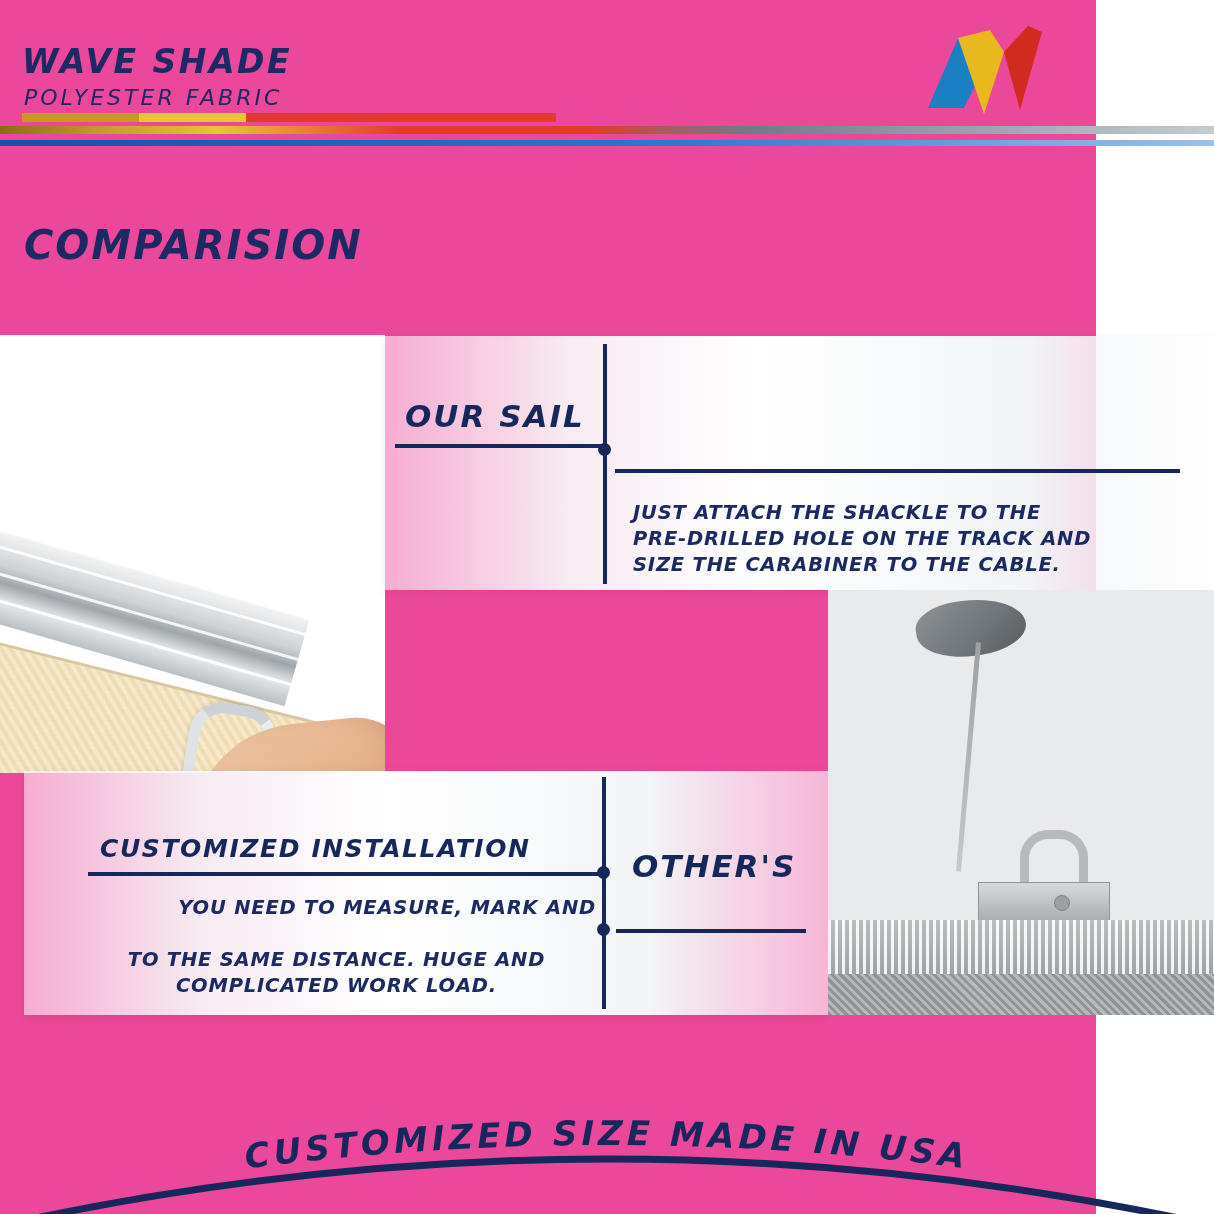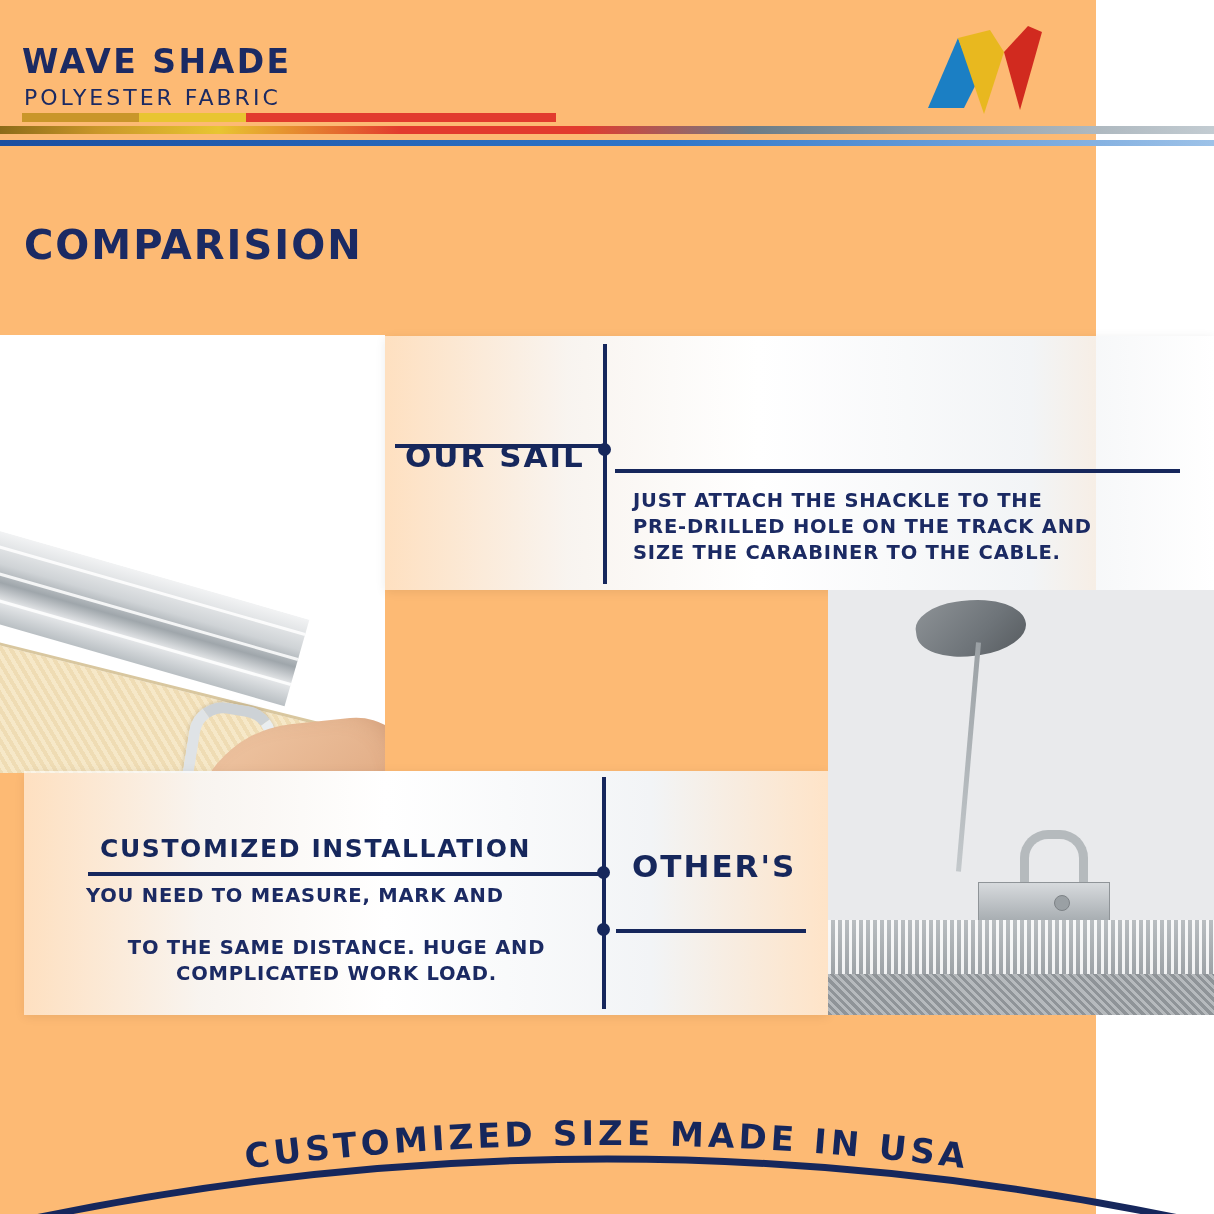--- a/index.html
+++ b/index.html
@@ -11,21 +11,22 @@
     width: 1214px;
     height: 1214px;
     font-family: "Liberation Sans", sans-serif;
     position: relative;
     overflow: hidden;
   }
   .page {
     position: relative;
     width: 1096px;
     height: 1214px;
-    background: #fdba74;
+    background: #ec4899;
+    font-style: italic;
   }
 
   
   .header {
     position: absolute;
     left: 0; top: 0;
     width: 1214px;
     height: 160px;
   }
   .brand-title {
@@ -269,21 +270,21 @@
   }
 
   .label-big {
     position: absolute;
     font-family: "DejaVu Sans", sans-serif;
     font-weight: bold;
     color: #16275c;
     letter-spacing: 2px;
     font-size: 31px;
   }
-  #our-sail-label { left: 20px; top: 62px; margin-top: 40px; }
+  #our-sail-label { left: 20px; top: 62px; }
   #others-label   { left: 608px; top: 77px; }
 
   .hline {
     position: absolute;
     background: #16275c;
     height: 4px;
   }
   .vline {
     position: absolute;
     background: #16275c;
@@ -306,20 +307,21 @@
     font-size: 25px;
   }
   .body-text {
     position: absolute;
     font-family: "DejaVu Sans", sans-serif;
     font-weight: bold;
     color: #1b2a63;
     letter-spacing: 0.8px;
     font-size: 19.5px;
     line-height: 26px;
+    margin-top: 12px;
   }
 
   
   .footer {
     position: absolute;
     left: 0;
     top: 1040px;
     width: 1214px;
     height: 174px;
   }
@@ -373,21 +375,21 @@
 
     <div class="body-text" style="left:248px; top:152px;">JUST ATTACH THE SHACKLE TO THE</div>
     <div class="body-text" style="left:248px; top:178px;">PRE-DRILLED HOLE ON THE TRACK AND</div>
     <div class="body-text" style="left:248px; top:204px;">SIZE THE CARABINER TO THE CABLE.</div>
   </div>
 
   <div class="panel" id="panel-others">
     <div class="head-text" style="left:76px; top:63px;">CUSTOMIZED INSTALLATION</div>
     <div class="hline" style="left:64px; top:101px; width:517px;"></div>
 
-    <div class="body-text" style="left:62px; top:112px; width:510px; text-align:left;">YOU NEED TO MEASURE, MARK AND</div>
+    <div class="body-text" style="left:62px; top:112px; width:510px; text-align:right;">YOU NEED TO MEASURE, MARK AND</div>
     <div class="body-text" style="left:50px; top:190px; width:525px; text-align:center;">COMPLICATED WORK LOAD.</div>
     <div class="body-text" style="left:50px; top:164px; width:525px; text-align:center;">TO THE SAME DISTANCE. HUGE AND</div>
 
     <div class="vline" style="left:578px; top:6px; height:232px;"></div>
     <div class="dot" style="left:573px; top:95px;"></div>
     <div class="dot" style="left:573px; top:152px;"></div>
 
     <div class="label-big" id="others-label">OTHER'S</div>
     <div class="hline" style="left:592px; top:158px; width:190px;"></div>
   </div>

